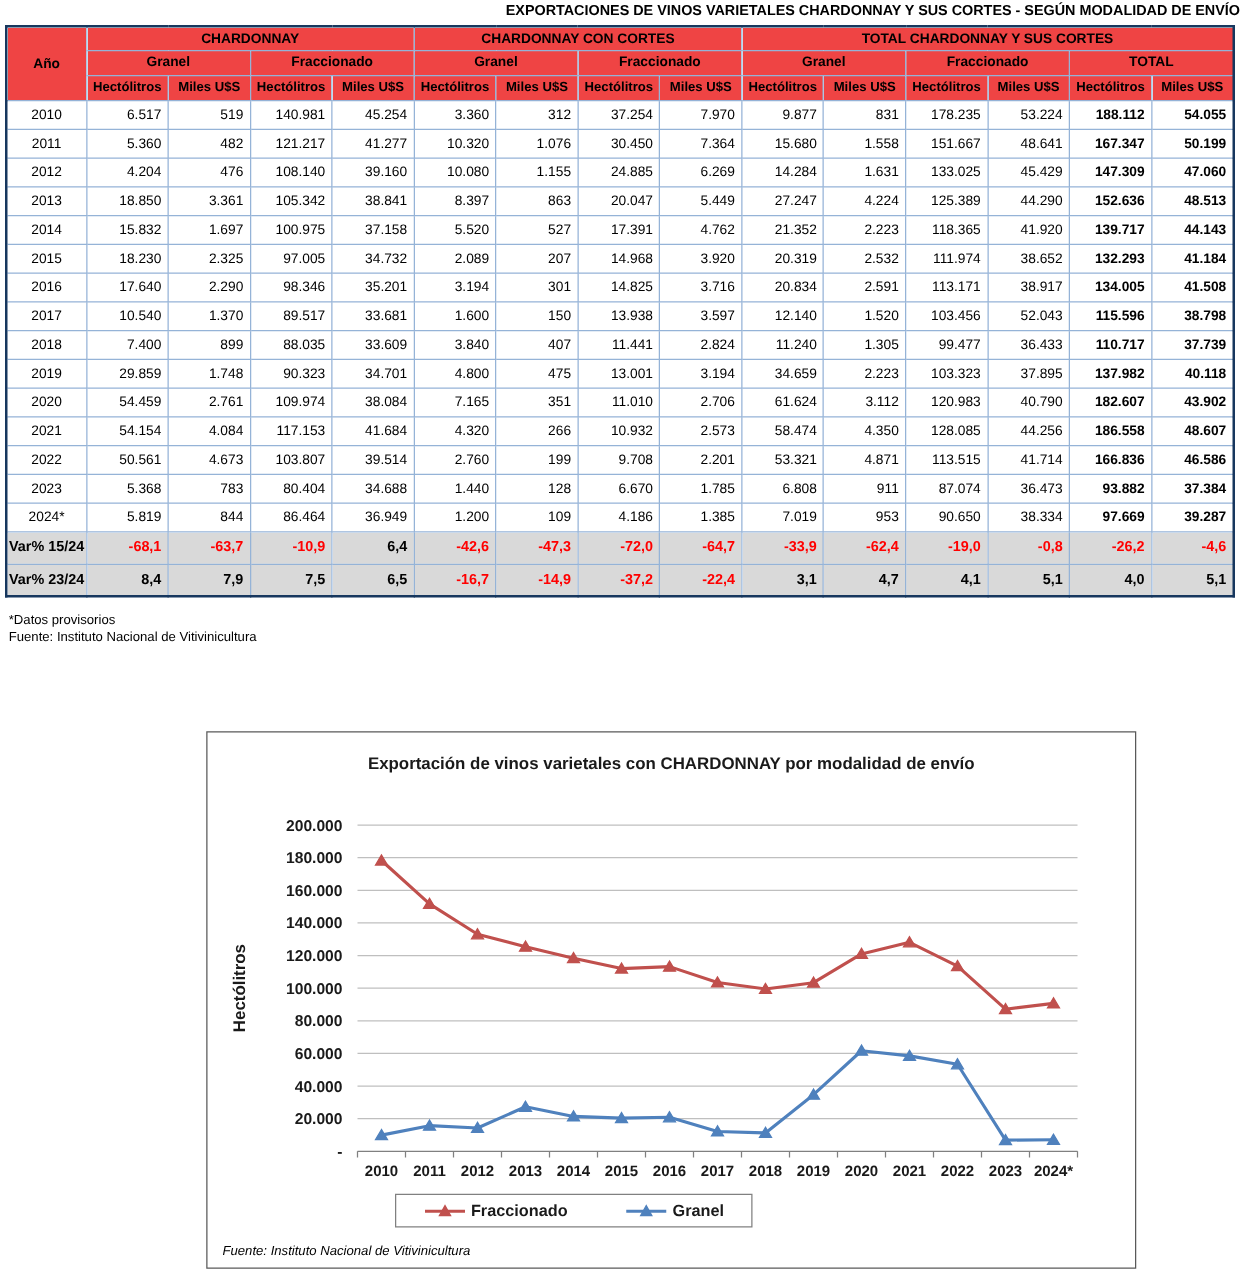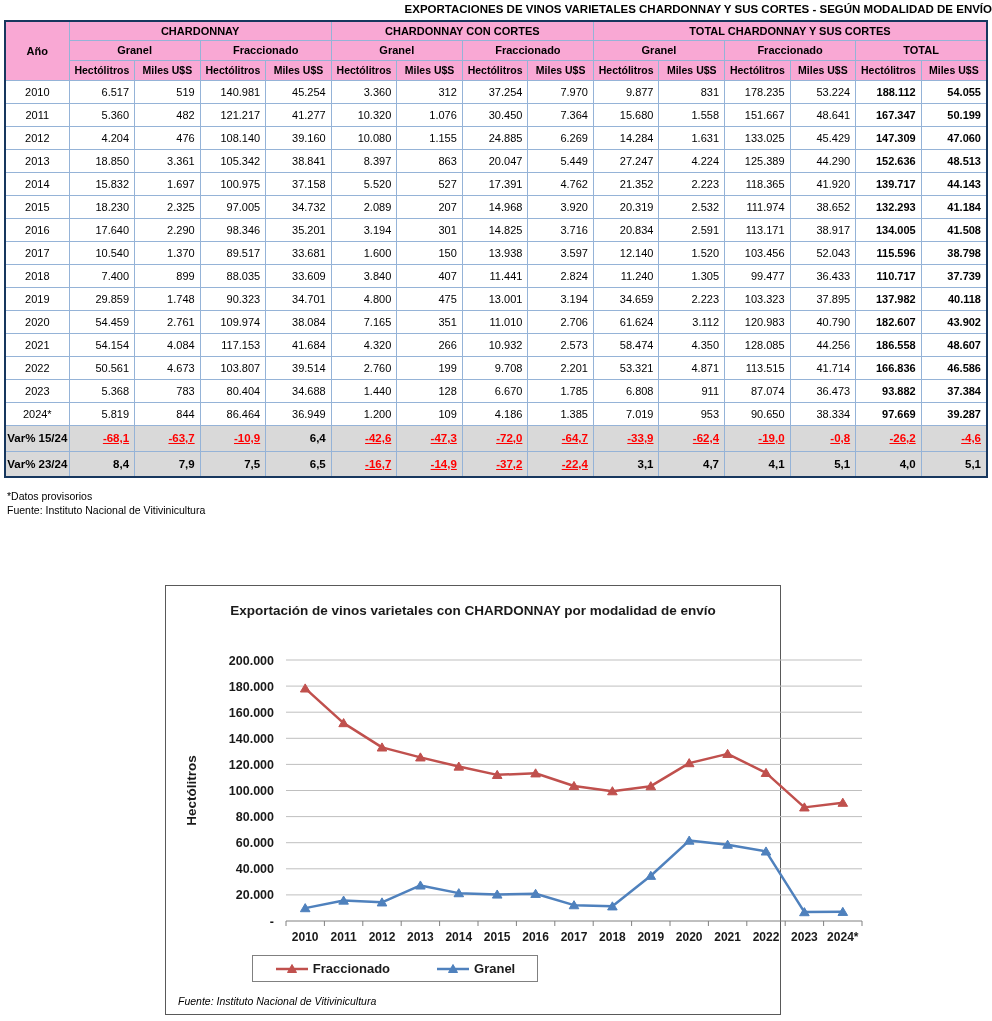--- a/index.html
+++ b/index.html
@@ -1,39 +1,39 @@
 <!DOCTYPE html>
 <html><head>
 <meta charset="utf-8">
 <style>
   html,body{margin:0;padding:0;background:#fff;font-family:"Liberation Sans",sans-serif;color:#000;}
   .page{position:relative;width:992px;height:1021px;background:#fff;overflow:hidden;}
   .doc-title{position:absolute;top:3px;left:0;width:100%;text-align:right;font-size:11.5px;font-weight:bold;}
   
   .data-table{position:absolute;top:20px;left:4px;width:984px;border-collapse:collapse;table-layout:fixed;border:2px solid #17375E;}
   .data-table th,.data-table td{border:1px solid #95B3D7;overflow:hidden;white-space:nowrap;}
-  .data-table thead th{background:#f9a8d4;font-weight:bold;text-align:center;}
+  .data-table thead th{background:#ef4444;font-weight:bold;text-align:center;}
   .hdr-group{font-size:11px;height:19px;}
   .hdr-sub{font-size:11px;height:20px;}
   .hdr-unit{font-size:10.5px;height:20px;}
   .year-row{height:23px;}
   .year-row td.label{text-align:center;font-size:11px;}
   td.num{text-align:right;padding-right:5px;font-size:11px;}
   td.tot{font-weight:bold;}
   .var-row{height:26px;}
   .var-row td{background:#D9D9D9;font-weight:bold;margin-left:41px;}
   .var-row td.label{text-align:center;font-size:11.5px;}
   .var-row td.num{font-size:11.5px;}
-  .neg{color:#FF0000;text-decoration:underline;}
+  .neg{color:#FF0000;}
   
   .footnote{position:absolute;left:7px;font-size:10.5px;}
   #fn1{top:490px;}
   #fn2{top:504px;}
   
-  .chart-box{position:absolute;top:585px;left:165px;width:616px;height:430px;border:1px solid #595959;box-sizing:border-box;background:#fff;}
+  .chart-box{position:absolute;top:585px;left:165px;width:744px;height:430px;border:1px solid #595959;box-sizing:border-box;background:#fff;}
   .chart-title{padding-top:15px;height:22px;line-height:20px;text-align:center;font-size:13.5px;font-weight:bold;color:#1a1a1a;}
   #chart-svg{display:block;}
   .legend{width:fit-content;margin:2px auto 0 auto;transform:translateX(-78px);border:1px solid #808080;background:#fff;display:flex;gap:46px;align-items:center;padding:5px 22px;}
   .legend-item{display:flex;align-items:center;gap:4px;font-size:13px;font-weight:bold;color:#1a1a1a;}
   .chart-source{position:absolute;left:12px;bottom:7px;font-style:italic;font-size:10.5px;}
   .ytick{font-size:12.5px;font-weight:bold;fill:#1a1a1a;}
   .xtick{font-size:12px;font-weight:bold;fill:#1a1a1a;}
   .axis-label{font-size:13.5px;font-weight:bold;fill:#1a1a1a;}
 </style>
 </head>

